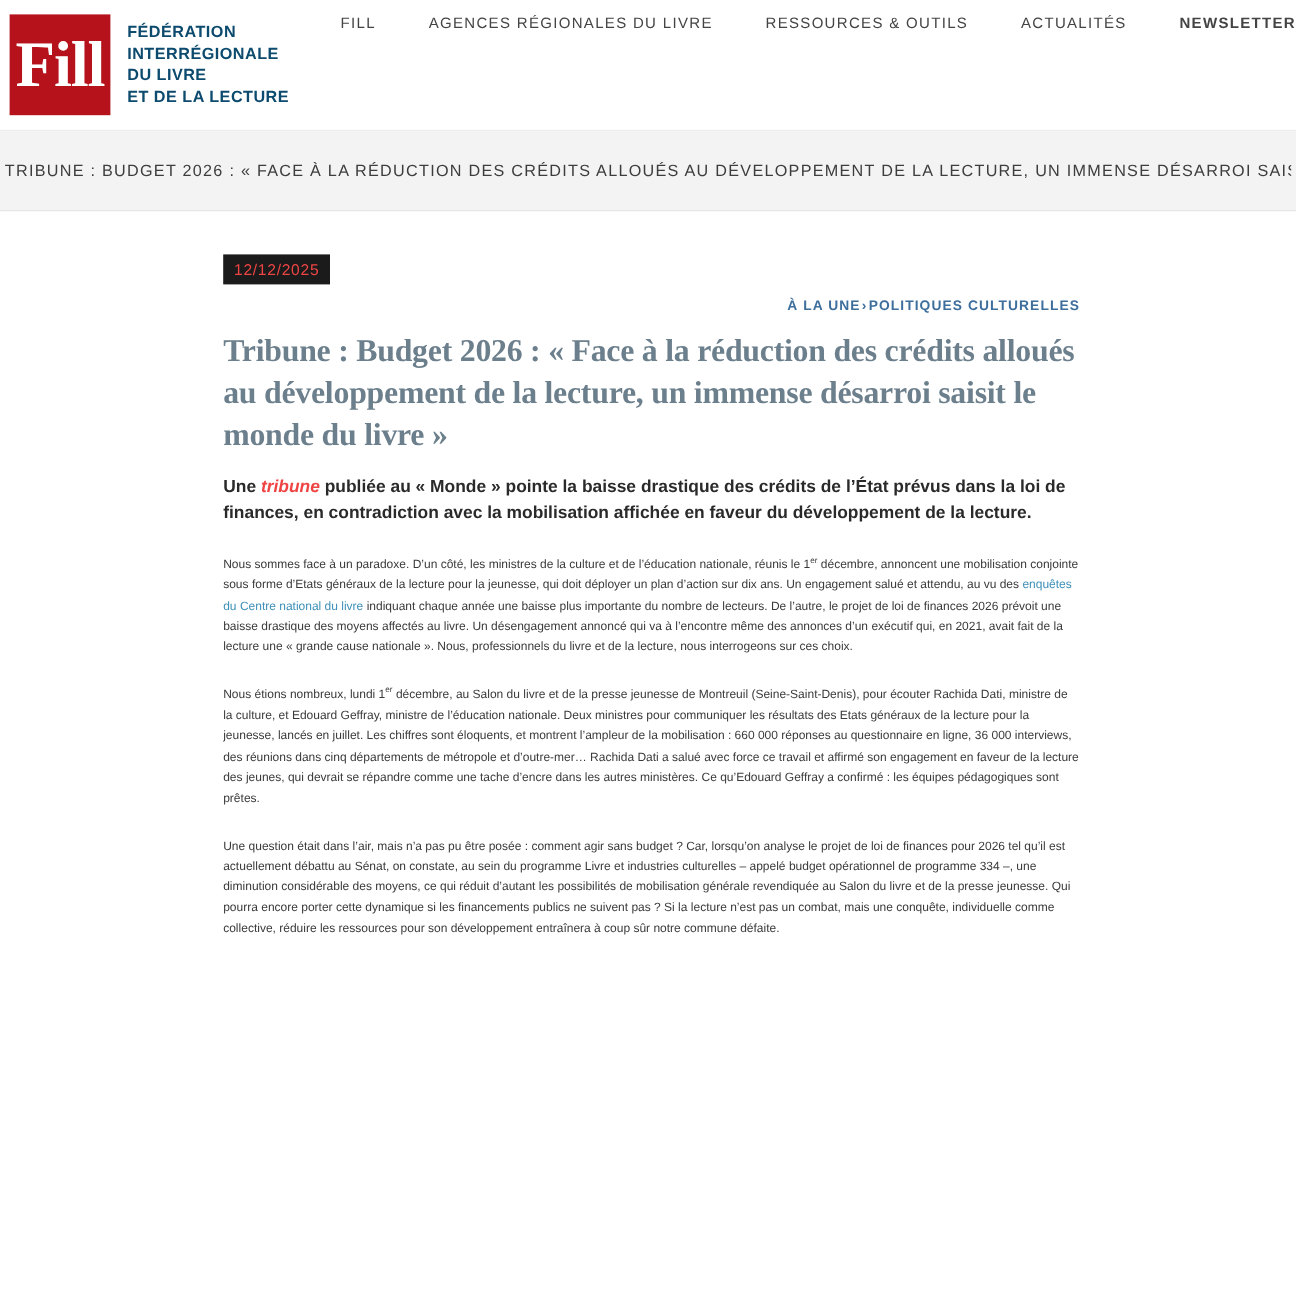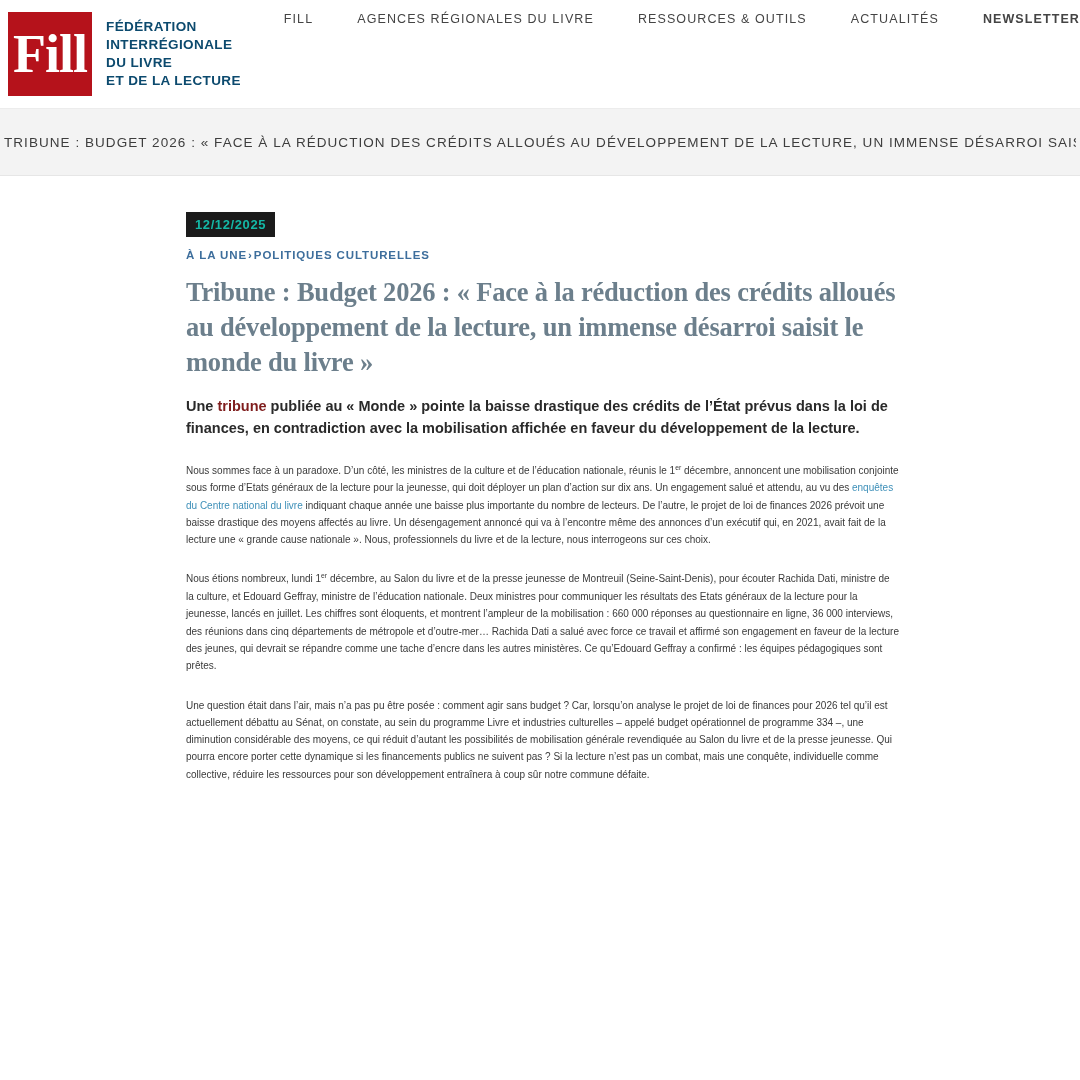--- a/index.html
+++ b/index.html
@@ -89,33 +89,34 @@
     overflow: hidden;
   }
 
   
   .article-wrap {
     padding: 36px 180px 0 186px;
   }
   .date-badge {
     display: inline-block;
     background: #1b1b1b;
-    color: #14b8a6;
+    color: #ef4444;
     font-size: 13px;
-    font-weight: bold;
+    font-weight: normal;
     letter-spacing: 0.6px;
     padding: 5px 9px 5px 9px;
   }
   .rubriques {
     margin-top: 12px;
     font-size: 11.5px;
     letter-spacing: 0.9px;
     text-transform: uppercase;
     color: #3d6e9c;
     font-weight: 600;
+    text-align: right;
   }
   .rubriques .sep { color: #3d6e9c; padding: 0 1px; }
   .rubriques a { color: #3d6e9c; text-decoration: none; }
 
   .article-title {
     margin: 14px 0 0 0;
     font-family: "Liberation Serif", serif;
     font-size: 26.5px;
     line-height: 1.33;
     font-weight: bold;
@@ -123,21 +124,21 @@
     letter-spacing: -0.2px;
   }
 
   .chapo {
     margin: 14px 0 0 0;
     font-size: 14.5px;
     line-height: 1.55;
     font-weight: bold;
     color: #2a2a2a;
   }
-  .chapo a { color: #7f1d1d; text-decoration: none; }
+  .chapo a { color: #ef4444; text-decoration: none; font-style: italic; }
 
   .body-p {
     margin: 22px 0 0 0;
     font-size: 10px;
     line-height: 1.73;
     color: #3a3a3a;
   }
   .body-p a { color: #3d8fb8; text-decoration: none; }
   sup { font-size: 0.68em; vertical-align: super; }
 </style>

